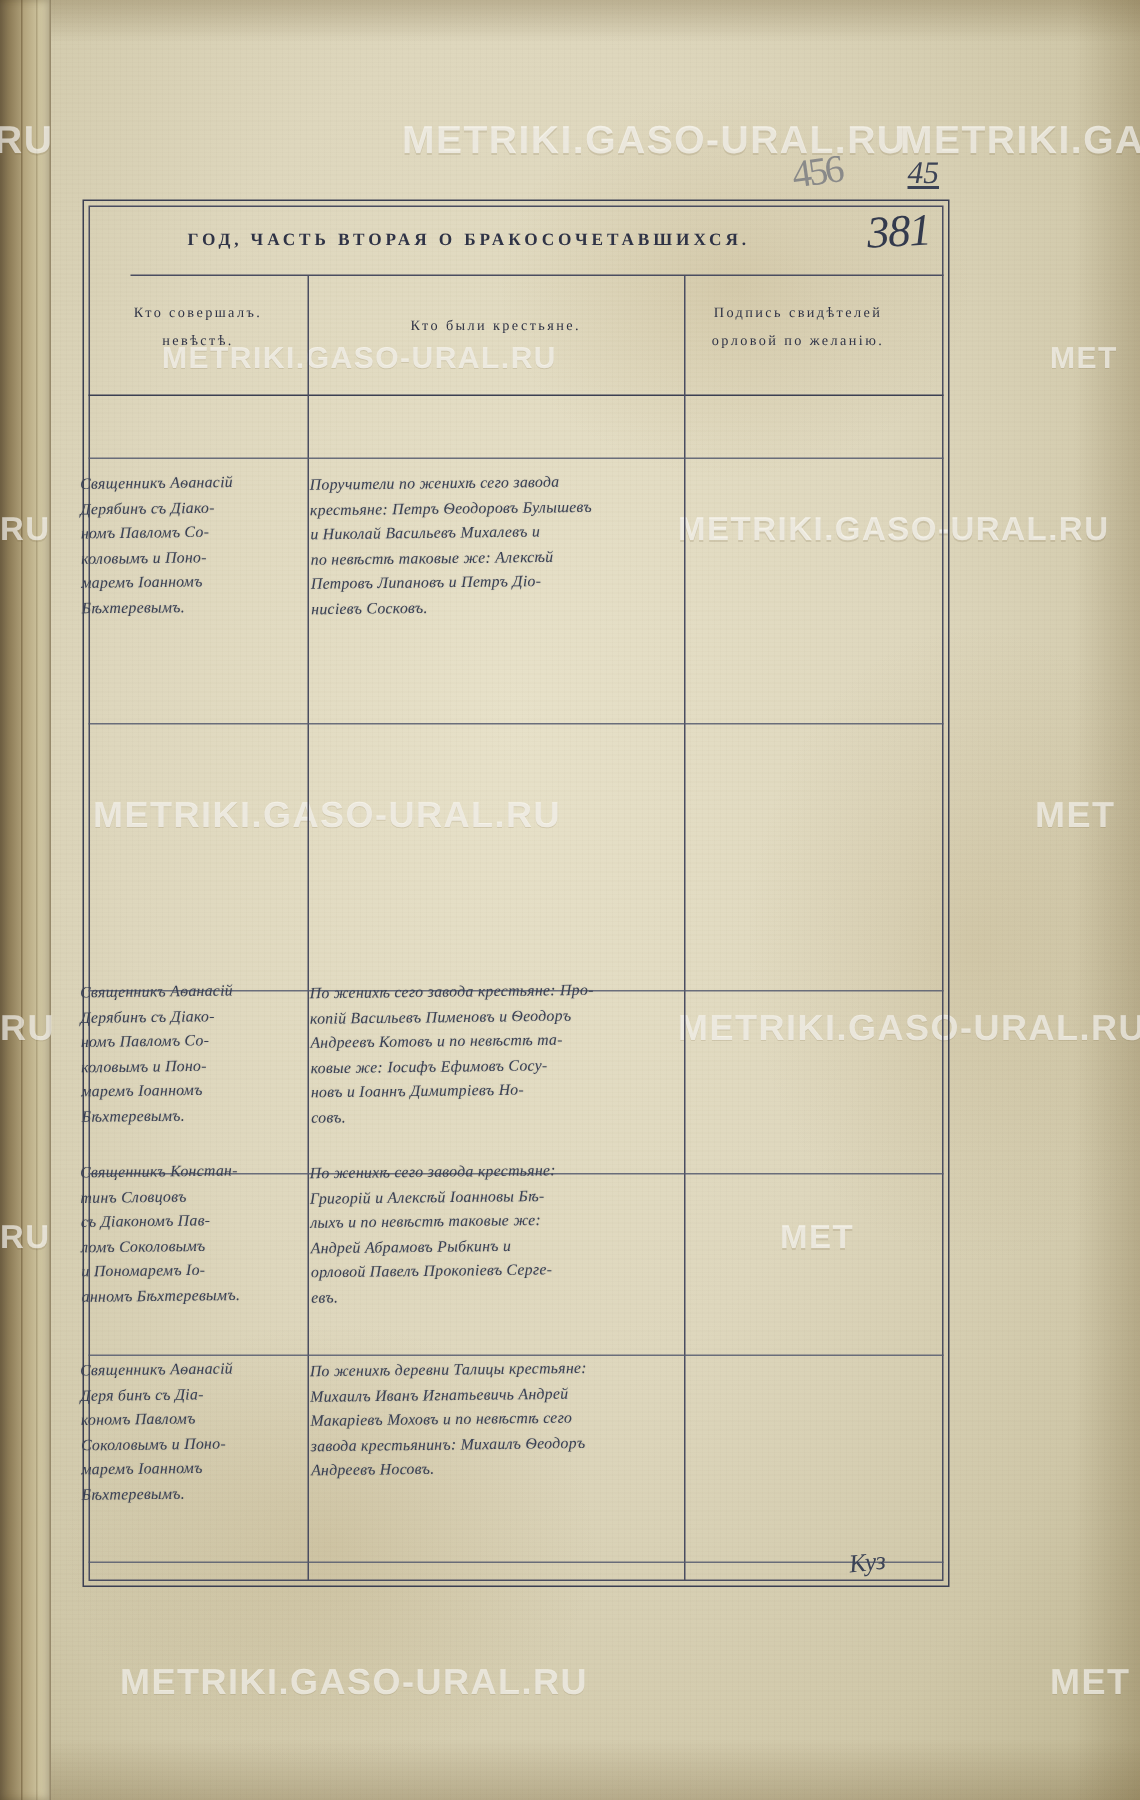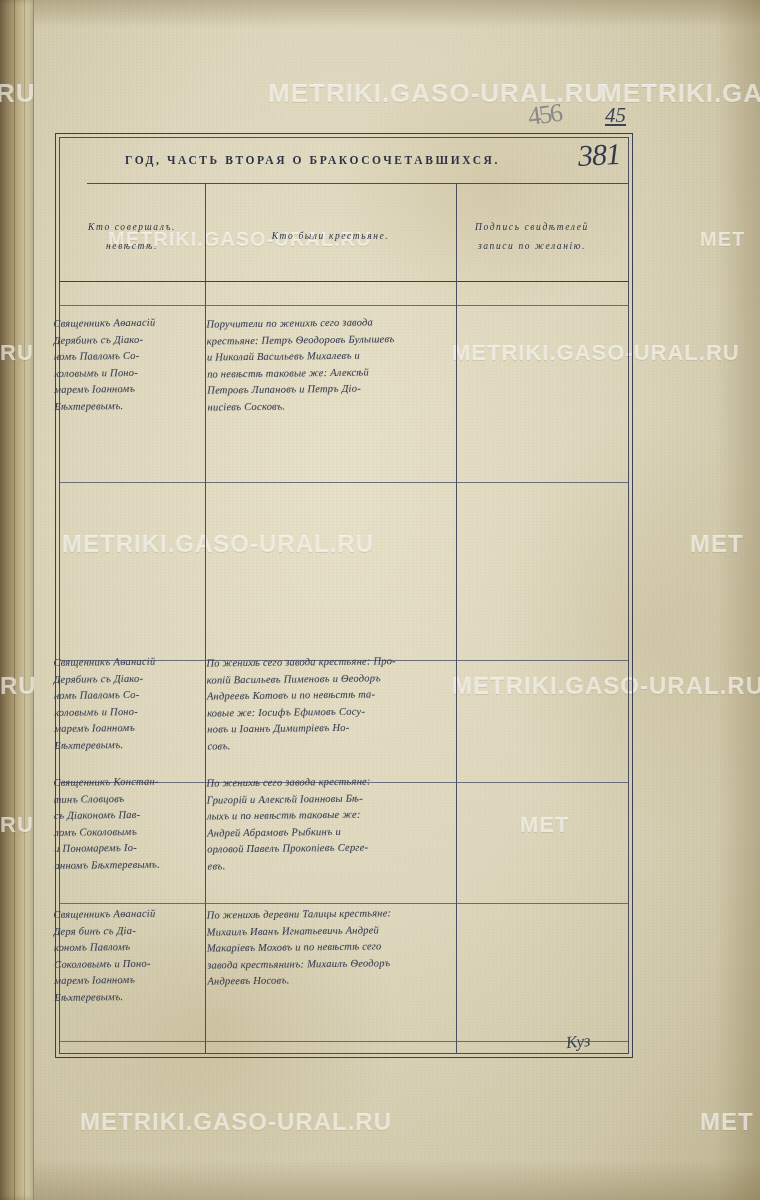--- a/index.html
+++ b/index.html
@@ -121,25 +121,24 @@
     font-family: "Liberation Serif", serif;
     font-size: 11.5px;
     letter-spacing: 2.6px;
     color: #2f3346;
     padding-left: 38px;
     font-weight: 600;
   }
   .header-row {
     position: absolute;
     left: 3px; right: 3px;
-    top: 58px;
+    top: 40px;
     height: 90px;
     border-bottom: 1.4px solid #3b3f52;
     box-sizing: border-box;
-    font-style: italic;
   }
   .hcell {
     position: absolute;
     top: 0; bottom: 0;
     display: flex;
     flex-direction: column;
     align-items: center;
     justify-content: center;
     text-align: center;
     font-size: 9.5px;
@@ -271,21 +270,21 @@
     <div class="header-row">
       <div class="hcell" style="left:0; width:146px;">
         <span>Кто совершалъ.</span>
         <span>невѣстѣ.</span>
       </div>
       <div class="hcell" style="left:146px; width:251px;">
         <span>Кто были крестьяне.</span>
       </div>
       <div class="hcell" style="left:397px; width:152px;align-items:center;">
         <span>Подпись свидѣтелей</span>
-        <span>записи по желанію.</span>
+        <span>орловой по желанію.</span>
       </div>
     </div>
 
     <div class="col-div" style="left:149px;"></div>
     <div class="col-div" style="left:400px;"></div>
 
     <div class="body-area">
       <div class="row-div" style="top:31px;"></div>
       <div class="row-div" style="top:208px;"></div>
       <div class="row-div" style="top:386px;"></div>

